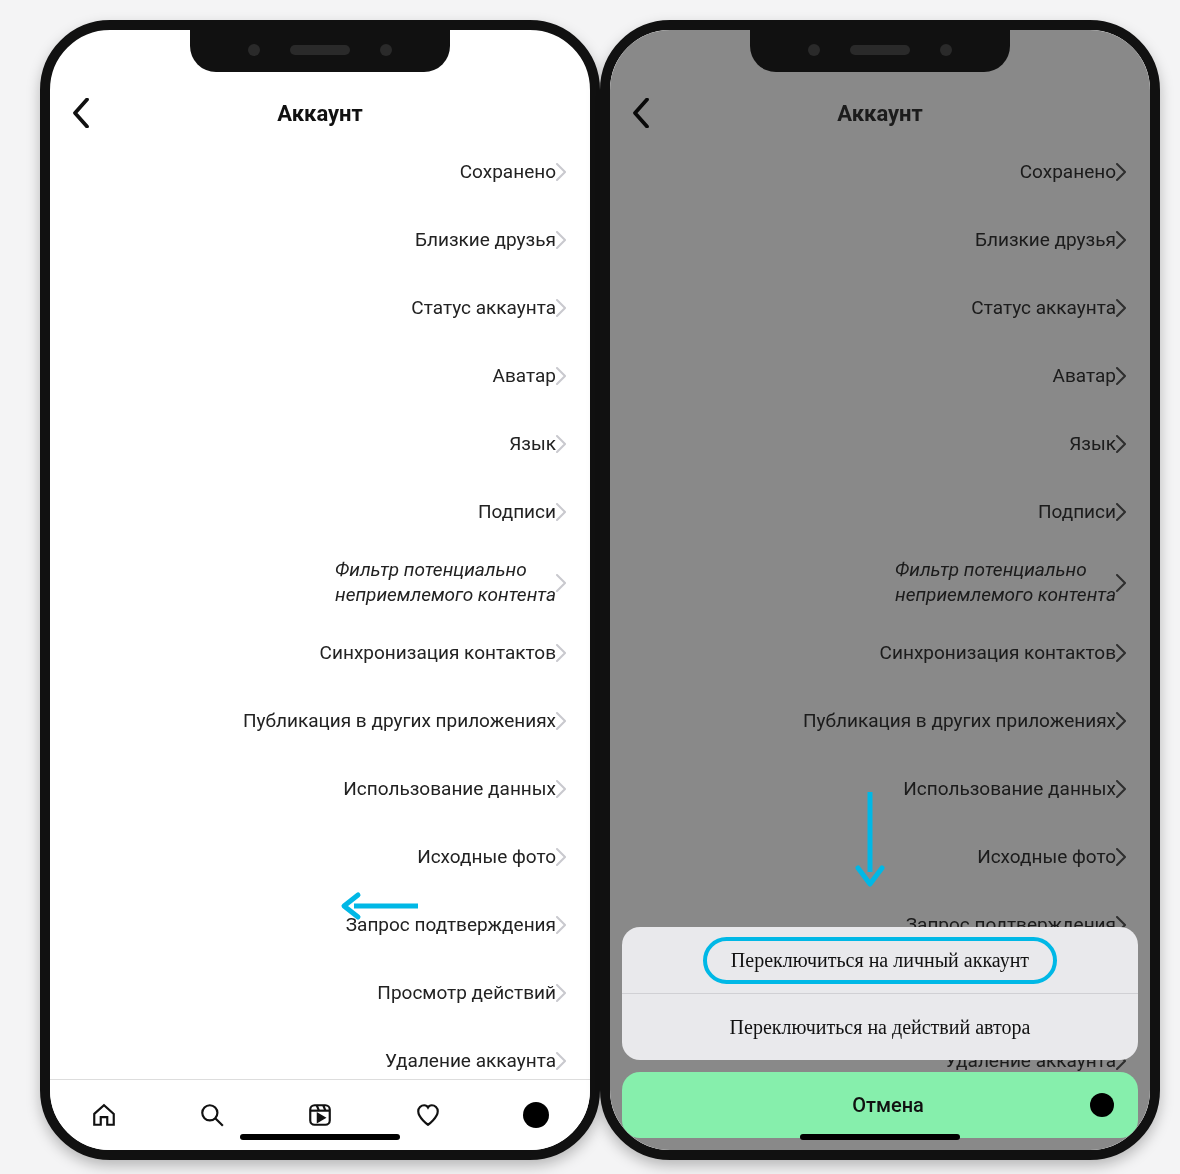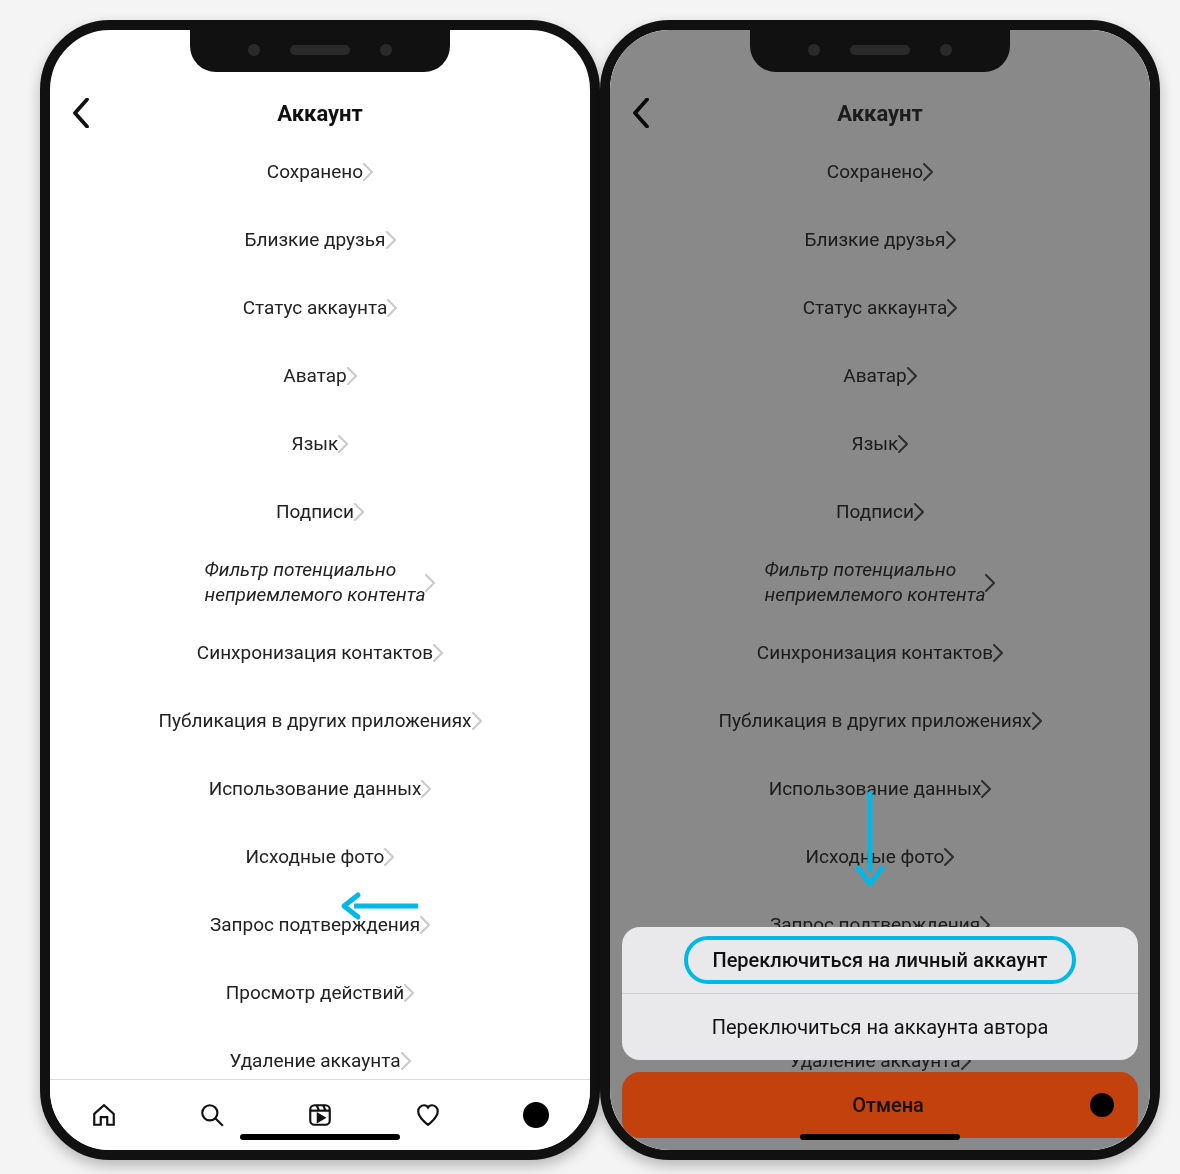--- a/index.html
+++ b/index.html
@@ -16,43 +16,43 @@
   .phone .sb4{right:-16px;top:230px;width:8px;height:110px;}
   .notch{position:absolute;left:50%;transform:translateX(-50%);top:-2px;width:260px;height:44px;background:#111;border-radius:0 0 26px 26px;z-index:50;display:flex;align-items:center;justify-content:center;gap:30px;}
   .notch .dot{width:12px;height:12px;border-radius:50%;background:#2a2a2a;}
   .notch .bar{width:60px;height:10px;border-radius:6px;background:#2a2a2a;}
   .screen{position:absolute;inset:0;display:flex;flex-direction:column;}
   .header{height:96px;display:flex;align-items:flex-end;justify-content:center;position:relative;padding-bottom:12px;}
   .back{position:absolute;left:14px;bottom:8px;width:34px;height:34px;display:flex;align-items:center;justify-content:center;}
   .back svg{width:18px;height:30px;}
   .title{font-size:22px;font-weight:700;color:#111;}
   .list{flex:1;overflow:hidden;padding:0 0 0 0;}
-  .row{display:flex;align-items:center;justify-content:center;padding:12px 24px;min-height:44px;}
+  .row{display:flex;align-items:center;justify-content:flex-end;padding:12px 24px;min-height:44px;}
   .row .lbl{font-size:19px;color:#222;line-height:1.3;max-width:90%;}
   .row.two .lbl{white-space:pre-line;font-style:italic;}
   .chev{color:#c9c9ce;}
   .chev svg{width:10px;height:18px;display:block;}
   .tabbar{height:70px;border-top:1px solid #ddd;display:flex;align-items:center;justify-content:space-around;background:#fff;}
   .tabbar .ic{width:28px;height:28px;display:flex;align-items:center;justify-content:center;}
   .tabbar svg{width:26px;height:26px;stroke:#111;fill:none;stroke-width:2;}
   .avatar{width:26px;height:26px;border-radius:50%;background:#000;}
   .homebar{position:absolute;bottom:10px;left:50%;transform:translateX(-50%);width:160px;height:6px;border-radius:4px;background:#000;}
   
   .phone.right .title{color:#333;}
   .phone.right .row .lbl{color:#333;}
   .phone.right .chev{color:#555;}
   .phone.right .screen-bg{position:absolute;inset:0;background:#f9f9f9;}
   .phone.right .overlay{position:absolute;inset:0;background:rgba(0,0,0,0.45);}
   .phone.right .content{position:absolute;inset:0;display:flex;flex-direction:column;}
   .sheet{position:absolute;left:12px;right:12px;bottom:12px;}
-  .sheetgroup{background:#e9e9ec;border-radius:18px;overflow:hidden;margin-bottom:12px;}
+  .sheetgroup{background:#e9e9ec;border-radius:18px;overflow:hidden;margin-bottom:12px;font-family:Liberation Serif, serif;}
   .sheetbtn{height:66px;display:flex;align-items:center;justify-content:center;font-size:20px;color:#111;border-top:1px solid #d0d0d4;position:relative;}
   .sheetbtn:first-child{border-top:none;}
   .sheetbtn.highlight span{border:4px solid #00b8e6;border-radius:24px;padding:8px 24px;font-weight:500;}
-  .cancelgroup{background:#c2410c;border-radius:18px;overflow:hidden;padding-left:16px;}
+  .cancelgroup{background:#86efac;border-radius:18px;overflow:hidden;padding-left:16px;}
   .cancelbtn{height:66px;display:flex;align-items:center;justify-content:center;font-size:20px;color:#111;font-weight:500;position:relative;}
   .sheet .avatar2{position:absolute;right:24px;top:50%;transform:translateY(-50%);width:24px;height:24px;border-radius:50%;background:#000;}
   
   .arrow{position:absolute;color:#00b8e6;}
   .arrow svg{display:block;}
 </style>
 </head>
 <body>
 
 <div class="stage">
@@ -371,21 +371,21 @@
       </div>
     </div>
     <div class="overlay"></div>
 
     <div class="sheet">
       <div class="sheetgroup">
         <div class="sheetbtn highlight">
           <span>Переключиться на личный аккаунт</span>
         </div>
         <div class="sheetbtn">
-          <span>Переключиться на аккаунта автора</span>
+          <span>Переключиться на действий автора</span>
         </div>
       </div>
       <div class="cancelgroup">
         <div class="cancelbtn">
           <span>Отмена</span>
           <div class="avatar2"></div>
         </div>
       </div>
     </div>
     <div class="homebar" style="background:#000;"></div>

